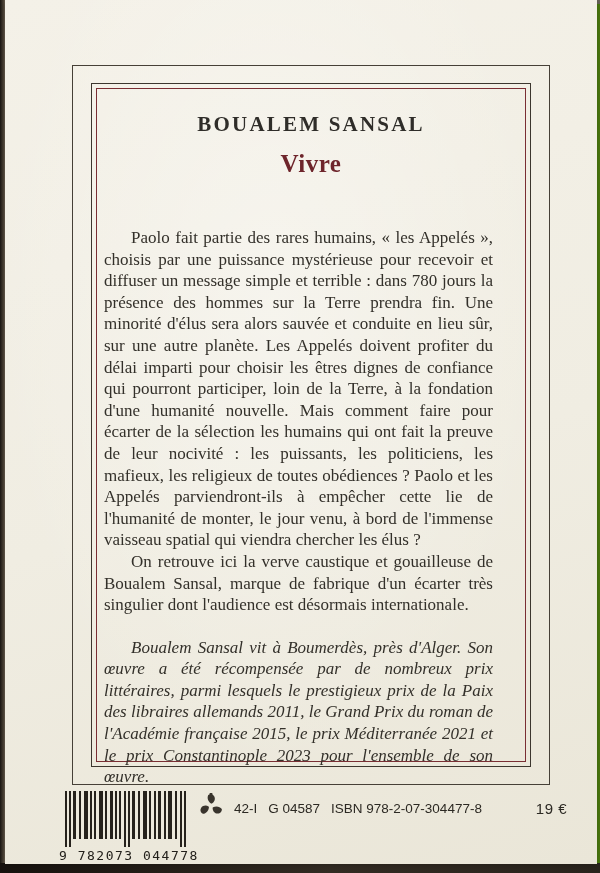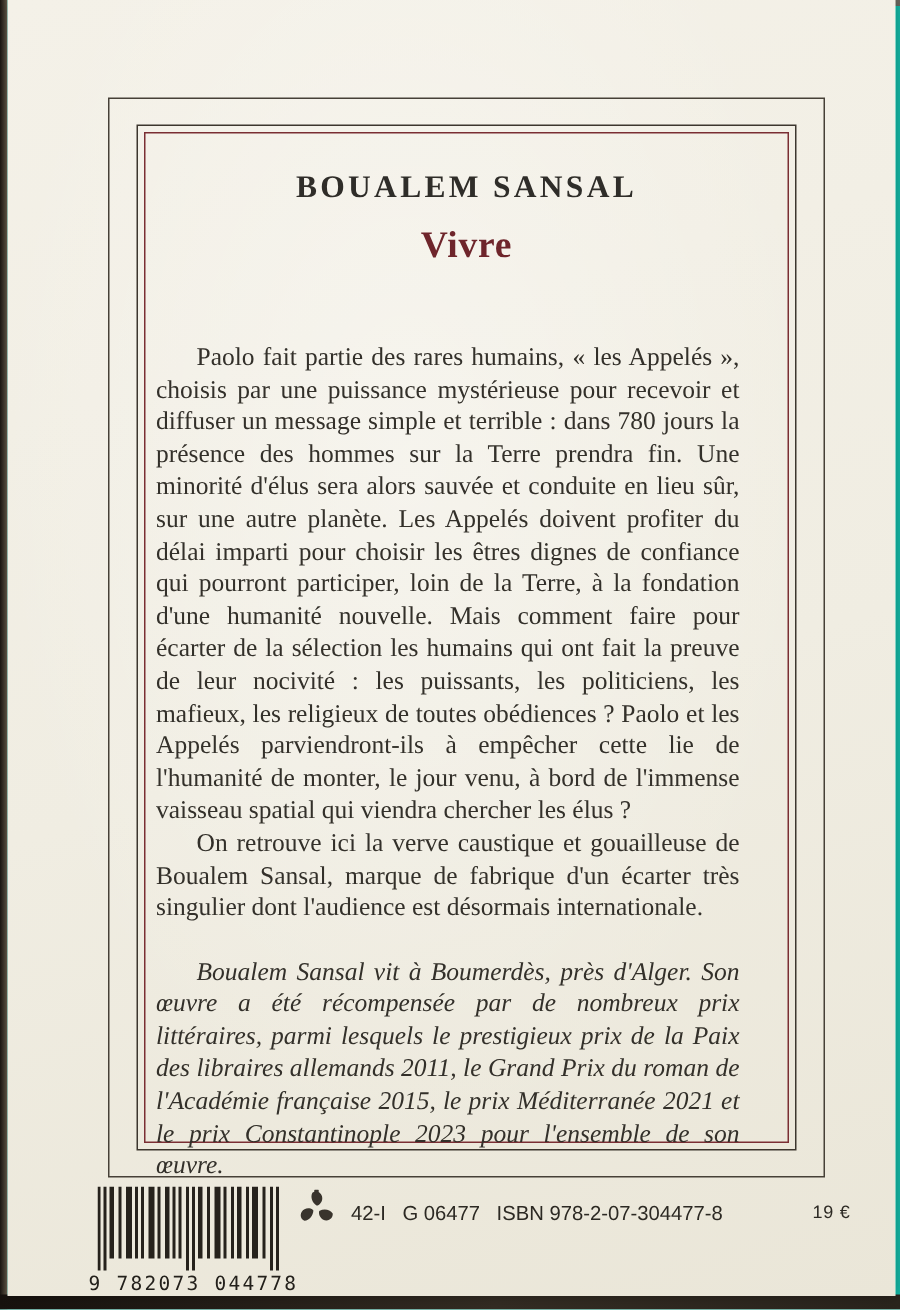--- a/index.html
+++ b/index.html
@@ -1,18 +1,18 @@
 <!DOCTYPE html>
 <html><head>
 <meta charset="utf-8">
 <style>
   html,body{margin:0;padding:0;background:#cfcbc3;}
   .photo{
     position:relative;width:600px;height:873px;overflow:hidden;
-    background:#14b8a6;font-family:"Liberation Serif",serif;
+    background:#4d7c0f;font-family:"Liberation Serif",serif;
   }
   .edge-left{
     position:absolute;left:0;top:0;width:5px;height:873px;
     background:linear-gradient(to right,#191511,#4f4639 70%,#6e6354);
   }
   .edge-bottom{
     position:absolute;left:0;bottom:0;width:600px;height:10px;
     background:linear-gradient(to right,#17120e,#332c23 55%,#3c3galaxy 60%,#2a241d);
     background:linear-gradient(to right,#17120e,#332c23 55%,#2a241d);
   }
@@ -60,21 +60,21 @@
     font-family:"DejaVu Sans Mono",monospace;font-size:13px;letter-spacing:1.5px;
     color:#23201b;white-space:nowrap;
   }
   .colophon{
     position:absolute;left:194px;top:797px;width:368px;
     display:flex;align-items:center;gap:11px;
     font-family:"Liberation Sans",sans-serif;font-size:13.5px;color:#2c2923;
     white-space:nowrap;
   }
   .colophon .spacer{flex:1;}
-  .colophon .price{font-size:12px;letter-spacing:.5px;}
+  .colophon .price{font-size:15px;letter-spacing:.5px;}
   .fleuron{display:inline-flex;margin-top:-4px;}
 </style>
 </head>
 <body>
 
 <div class="photo">
   <div class="edge-left"></div>
   <div class="edge-bottom"></div>
   <div class="edge-top-right"></div>
 
@@ -132,19 +132,19 @@
         <svg width="24" height="26" viewBox="-13 -14 26 28">
           <g fill="#39342d">
             <path d="M0,-2.6 C-3,-4.6 -4.6,-8.6 -3,-11.8 C-0.8,-13.4 2.2,-12.8 3.6,-10.2 C5,-7.6 3.8,-4 0.9,-2.6 C0.6,-2.45 0.3,-2.45 0,-2.6 Z"></path>
             <path d="M0,-2.6 C-3,-4.6 -4.6,-8.6 -3,-11.8 C-0.8,-13.4 2.2,-12.8 3.6,-10.2 C5,-7.6 3.8,-4 0.9,-2.6 C0.6,-2.45 0.3,-2.45 0,-2.6 Z" transform="rotate(120)"></path>
             <path d="M0,-2.6 C-3,-4.6 -4.6,-8.6 -3,-11.8 C-0.8,-13.4 2.2,-12.8 3.6,-10.2 C5,-7.6 3.8,-4 0.9,-2.6 C0.6,-2.45 0.3,-2.45 0,-2.6 Z" transform="rotate(240)"></path>
             <rect x="-1.6" y="-14" width="3.2" height="2.4" rx="0.6"></rect>
           </g>
         </svg>
       </span>
       <span>42-I</span>
-      <span>G 06477</span>
+      <span>G 04587</span>
       <span>ISBN 978-2-07-304477-8</span>
       <span class="spacer"></span>
       <span class="price">19 €</span>
     </div>
   </div>
 </div>
 
 </body></html>

